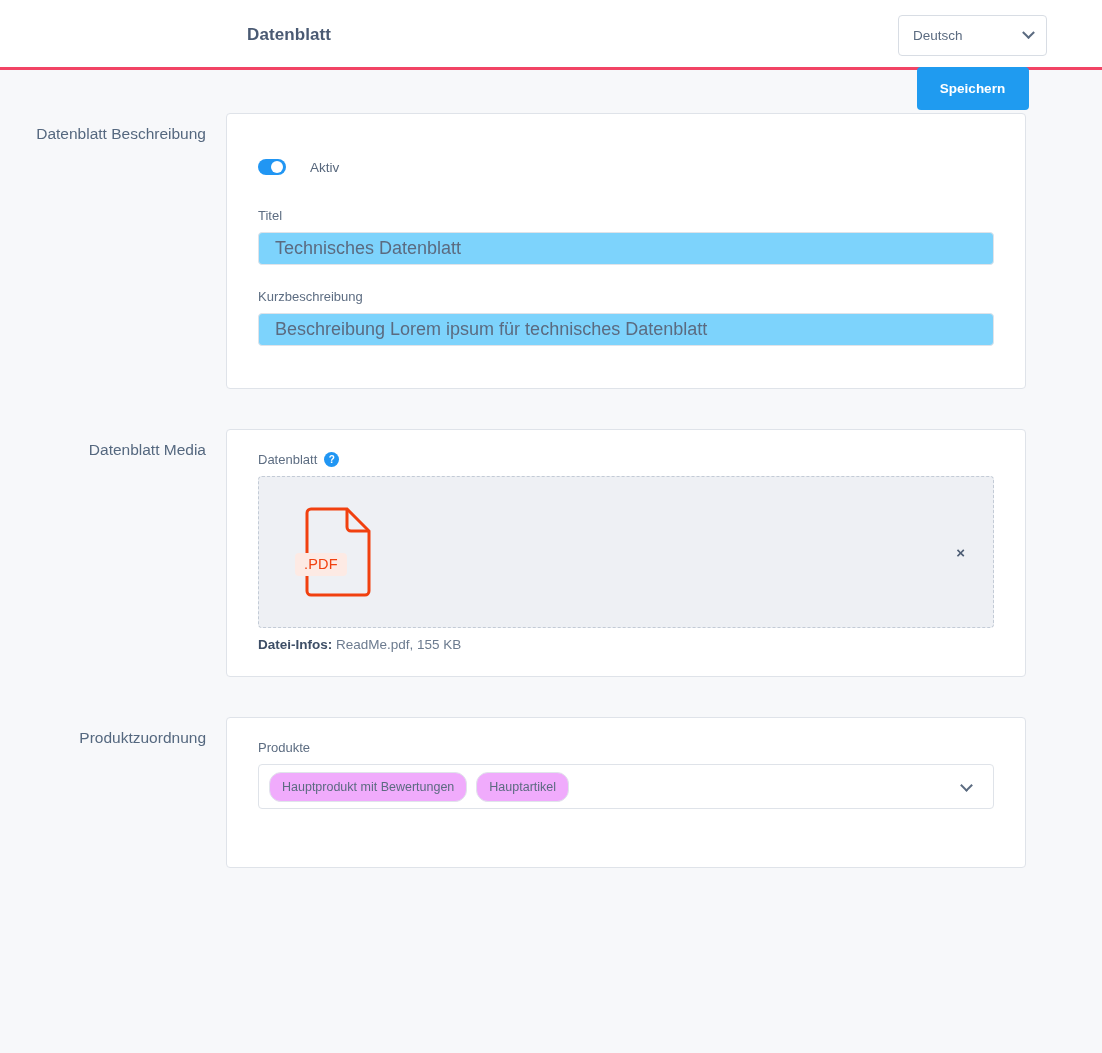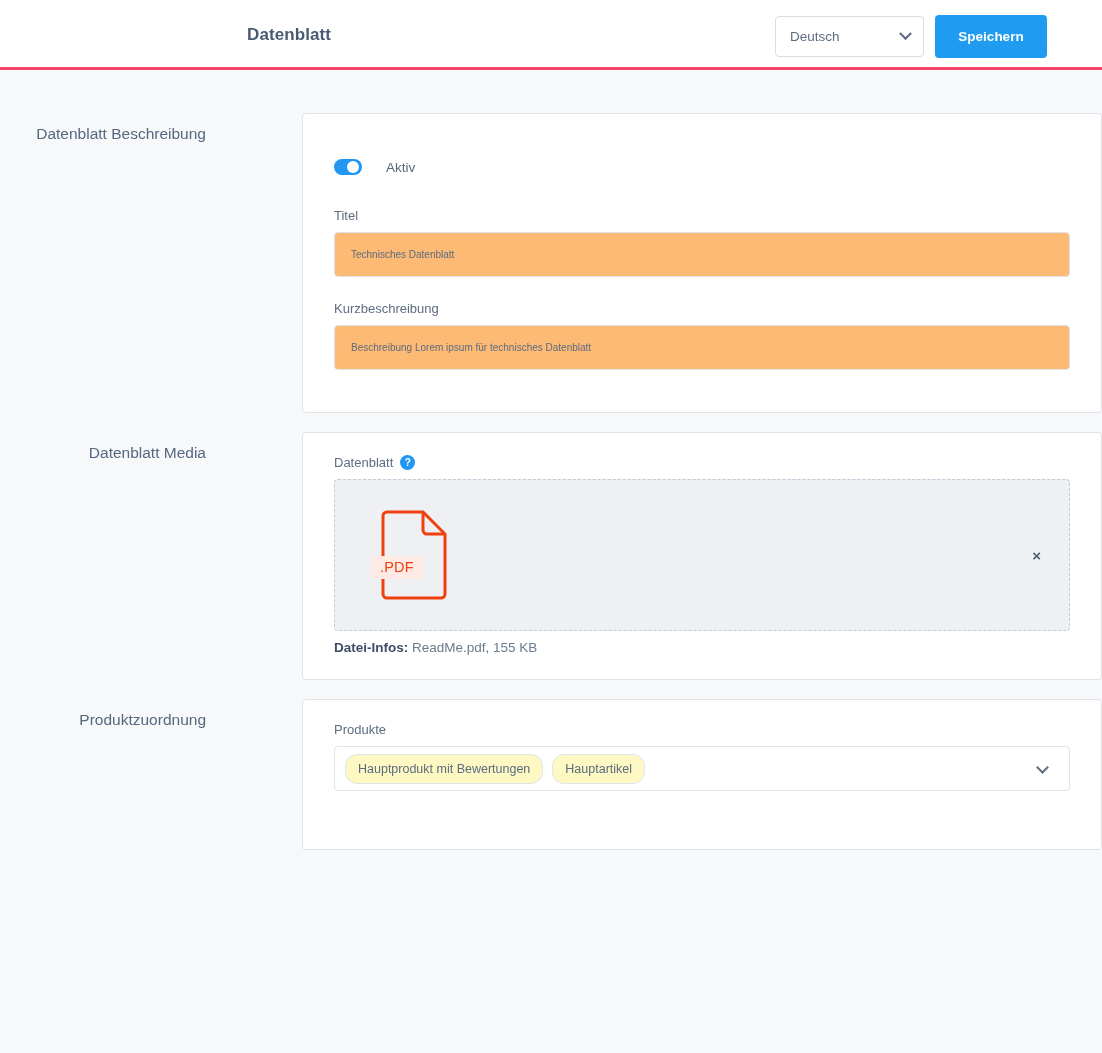--- a/index.html
+++ b/index.html
@@ -29,20 +29,21 @@
     color: #4a5a73;
     letter-spacing: .1px;
   }
   .topbar-right {
     position: absolute;
     right: 55px;
     top: 15px;
     display: flex;
     align-items: center;
     gap: 11px;
+    flex-direction: column;
   }
   .lang-select {
     width: 149px;
     height: 41px;
     border: 1px solid #d8dde4;
     border-radius: 4px;
     background: #fff;
     display: flex;
     align-items: center;
     justify-content: space-between;
@@ -72,22 +73,21 @@
     font-family: "Liberation Sans", sans-serif;
     cursor: pointer;
     padding: 0 18px;
   }
 
   
   .page { padding-top: 43px; }
   .section {
     position: relative;
     display: flex;
-    margin-bottom: 19px;
-    justify-content: space-between;
+    margin-bottom: 40px;
   }
   .section-label {
     width: 226px;
     flex: 0 0 226px;
     text-align: right;
     padding-right: 20px;
     padding-top: 12px;
     font-size: 15.5px;
     color: #55687f;
   }
@@ -133,26 +133,26 @@
   .field-label {
     font-size: 13px;
     color: #5d6d82;
     margin-bottom: 9px;
     display: flex;
     align-items: center;
     gap: 7px;
   }
   .txt-input {
     width: 100%;
-    height: 45px;
+    height: 33px;
     border: 1px solid #dfe3e9;
     border-radius: 4px;
-    background: #fdba74;
+    background: #7dd3fc;
     font-family: "Liberation Sans", sans-serif;
-    font-size: 10px;
+    font-size: 18px;
     color: #5b6b80;
     padding: 0 16px;
     outline: none;
   }
   .help-icon {
     width: 15px; height: 15px;
     border-radius: 50%;
     background: #2196f3;
     color: #fff;
     font-size: 10px;
@@ -213,21 +213,21 @@
     border: 1px solid #dfe3e9;
     border-radius: 4px;
     background: #fff;
     display: flex;
     align-items: center;
     gap: 9px;
     padding: 6px 44px 6px 10px;
     cursor: pointer;
   }
   .chip {
-    background: #fef9c3;
+    background: #f0abfc;
     border: 1px solid #e0e5eb;
     border-radius: 12px;
     font-size: 12.5px;
     color: #5b6b80;
     padding: 7px 12px;
     white-space: nowrap;
     cursor: pointer;
   }
   .ms-chev {
     position: absolute;

